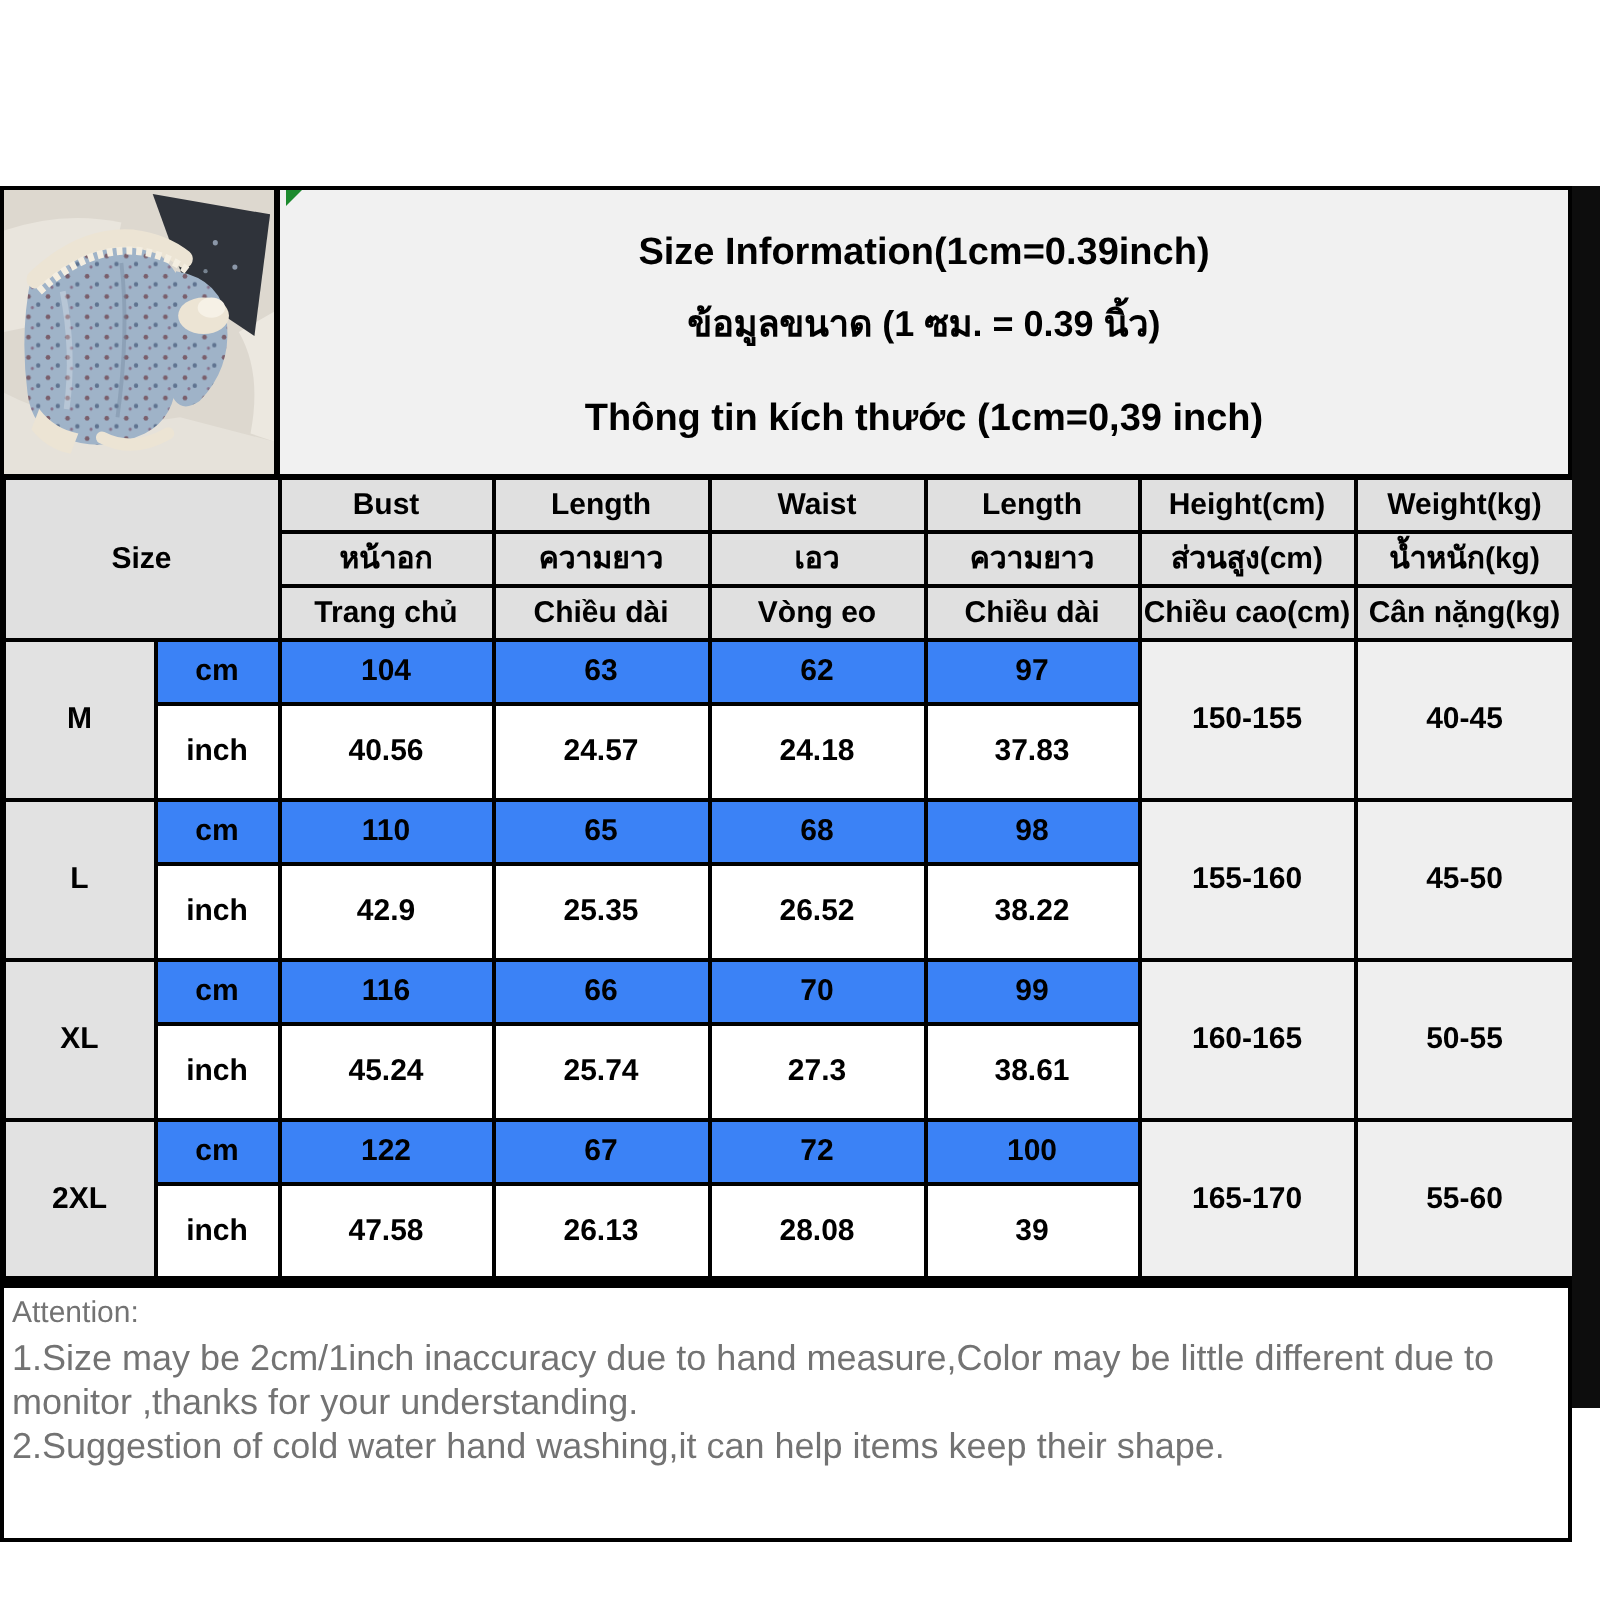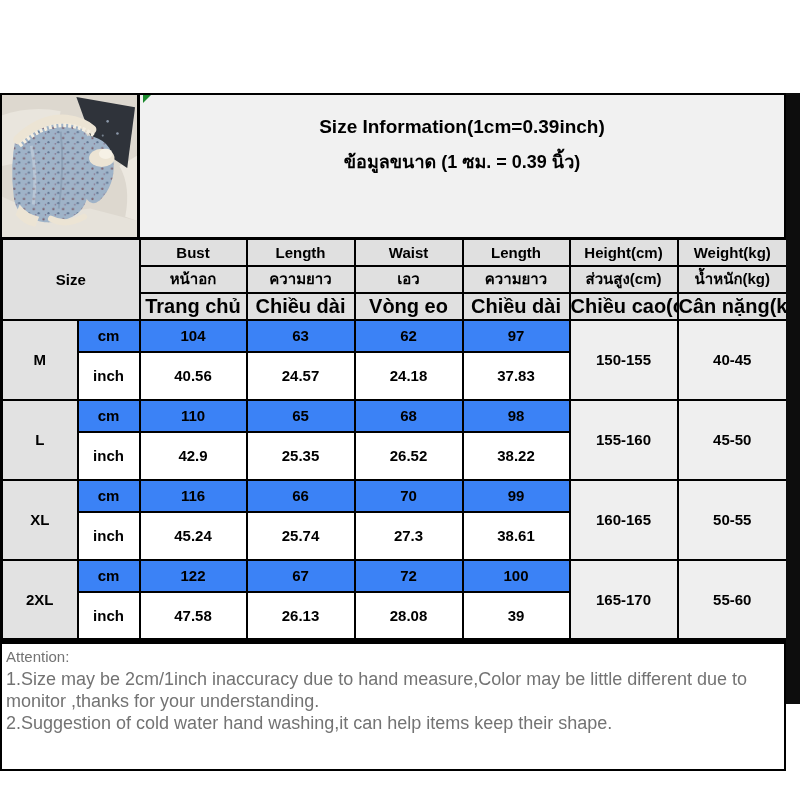--- a/index.html
+++ b/index.html
@@ -22,21 +22,21 @@
   .title-line1 { font-size:19px; font-weight:bold; margin-bottom:9px; }
   .title-line2 { font-size:18px; font-weight:bold; margin-bottom:23px; }
   .title-line3 { font-size:19px; font-weight:bold; }
 
   
   table.size-table { width:786px; border-collapse:collapse; table-layout:fixed; background:#ffffff; }
   table.size-table td { border:2px solid #000; text-align:center; vertical-align:middle;
                         font-weight:bold; font-size:15px; color:#000; overflow:hidden; white-space:nowrap; }
   table.size-table { border:3px solid #000; }
   tr.hdr td { height:27px; background:#e0e0e0; }
-  tr.hdr-vi td { font-size:20px; }
+  tr.hdr-vi td { font-size:15px; }
   td.size-cell { background:#e0e0e0; font-size:30px; font-weight:bold; }
   tr.cm-row td { height:32px; background:#3b82f6; }
   tr.inch-row td { height:48px; background:#ffffff; }
   td.size-label { background:#e2e2e2 !important; font-size:16px; }
   td.merged-cell { background:#efefef !important; }
 
   
   .attention { width:786px; height:130px; border:2px solid #000; border-top:3px solid #000;
                background:#ffffff; padding:2px 6px 0 4px; color:#737373; }
   .attention .att-heading { font-size:15px; line-height:22px; font-weight:normal; }
@@ -86,20 +86,21 @@
           <path d="M50,122 Q66,130 84,120" fill="none" stroke="#ece4d4" stroke-width="6" stroke-linecap="round"></path>
 
           <path d="M30,50 Q36,80 32,108" fill="none" stroke="#ffffff" stroke-opacity="0.25" stroke-width="3"></path>
           <path d="M60,36 Q64,70 58,112" fill="none" stroke="#6d8099" stroke-opacity="0.35" stroke-width="2"></path>
         </svg>
       </div>
       <div class="green-marker"></div>
       <div class="title-block">
         <div class="title-line1">Size Information(1cm=0.39inch)</div>
         <div class="title-line2">ข้อมูลขนาด (1 ซม. = 0.39 นิ้ว)</div>
+        <div class="title-line3">Thông tin kích thước (1cm=0,39 inch)</div>
       </div>
     </div>
 
     <table class="size-table">
       <colgroup>
         <col style="width:76px">
           <col style="width:62px">
         <col style="width:107px">
           <col style="width:108px">
           <col style="width:108px">

